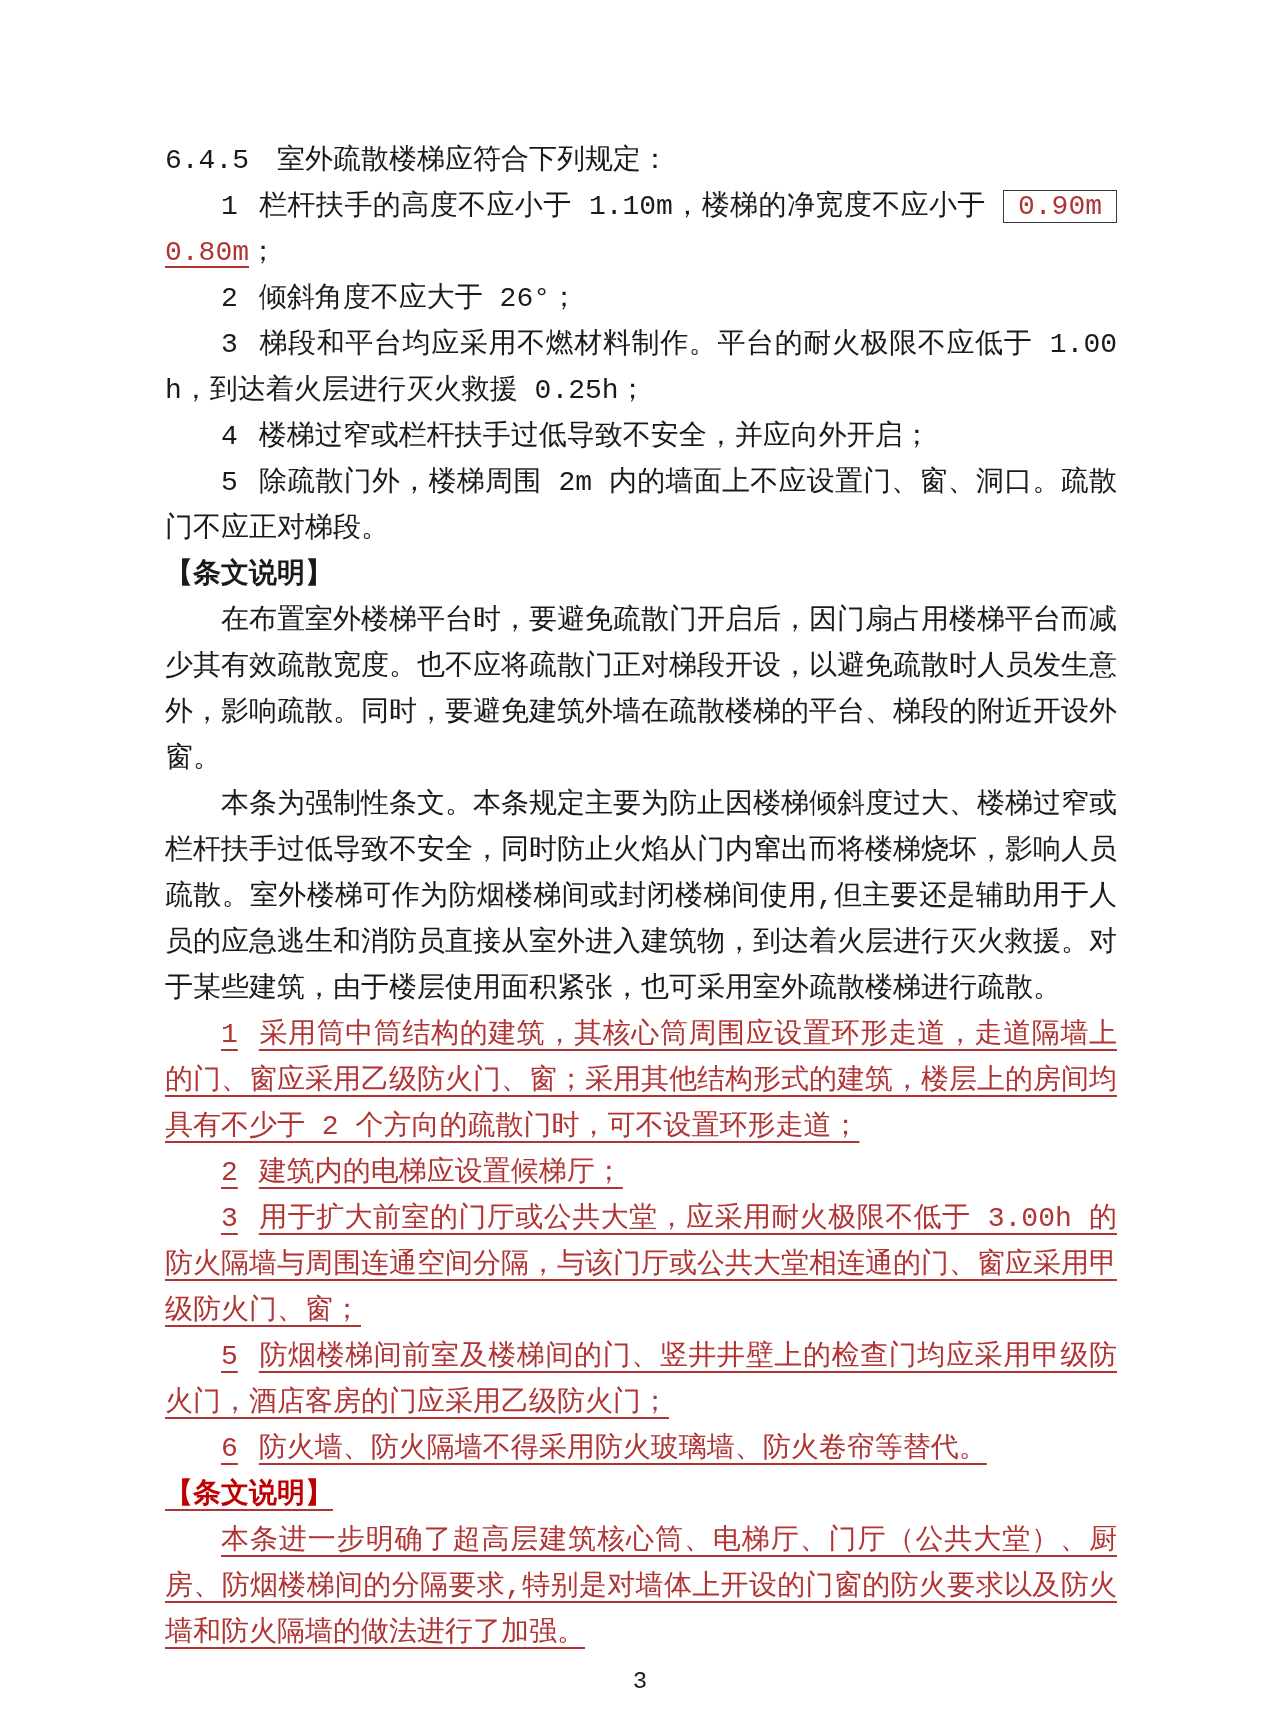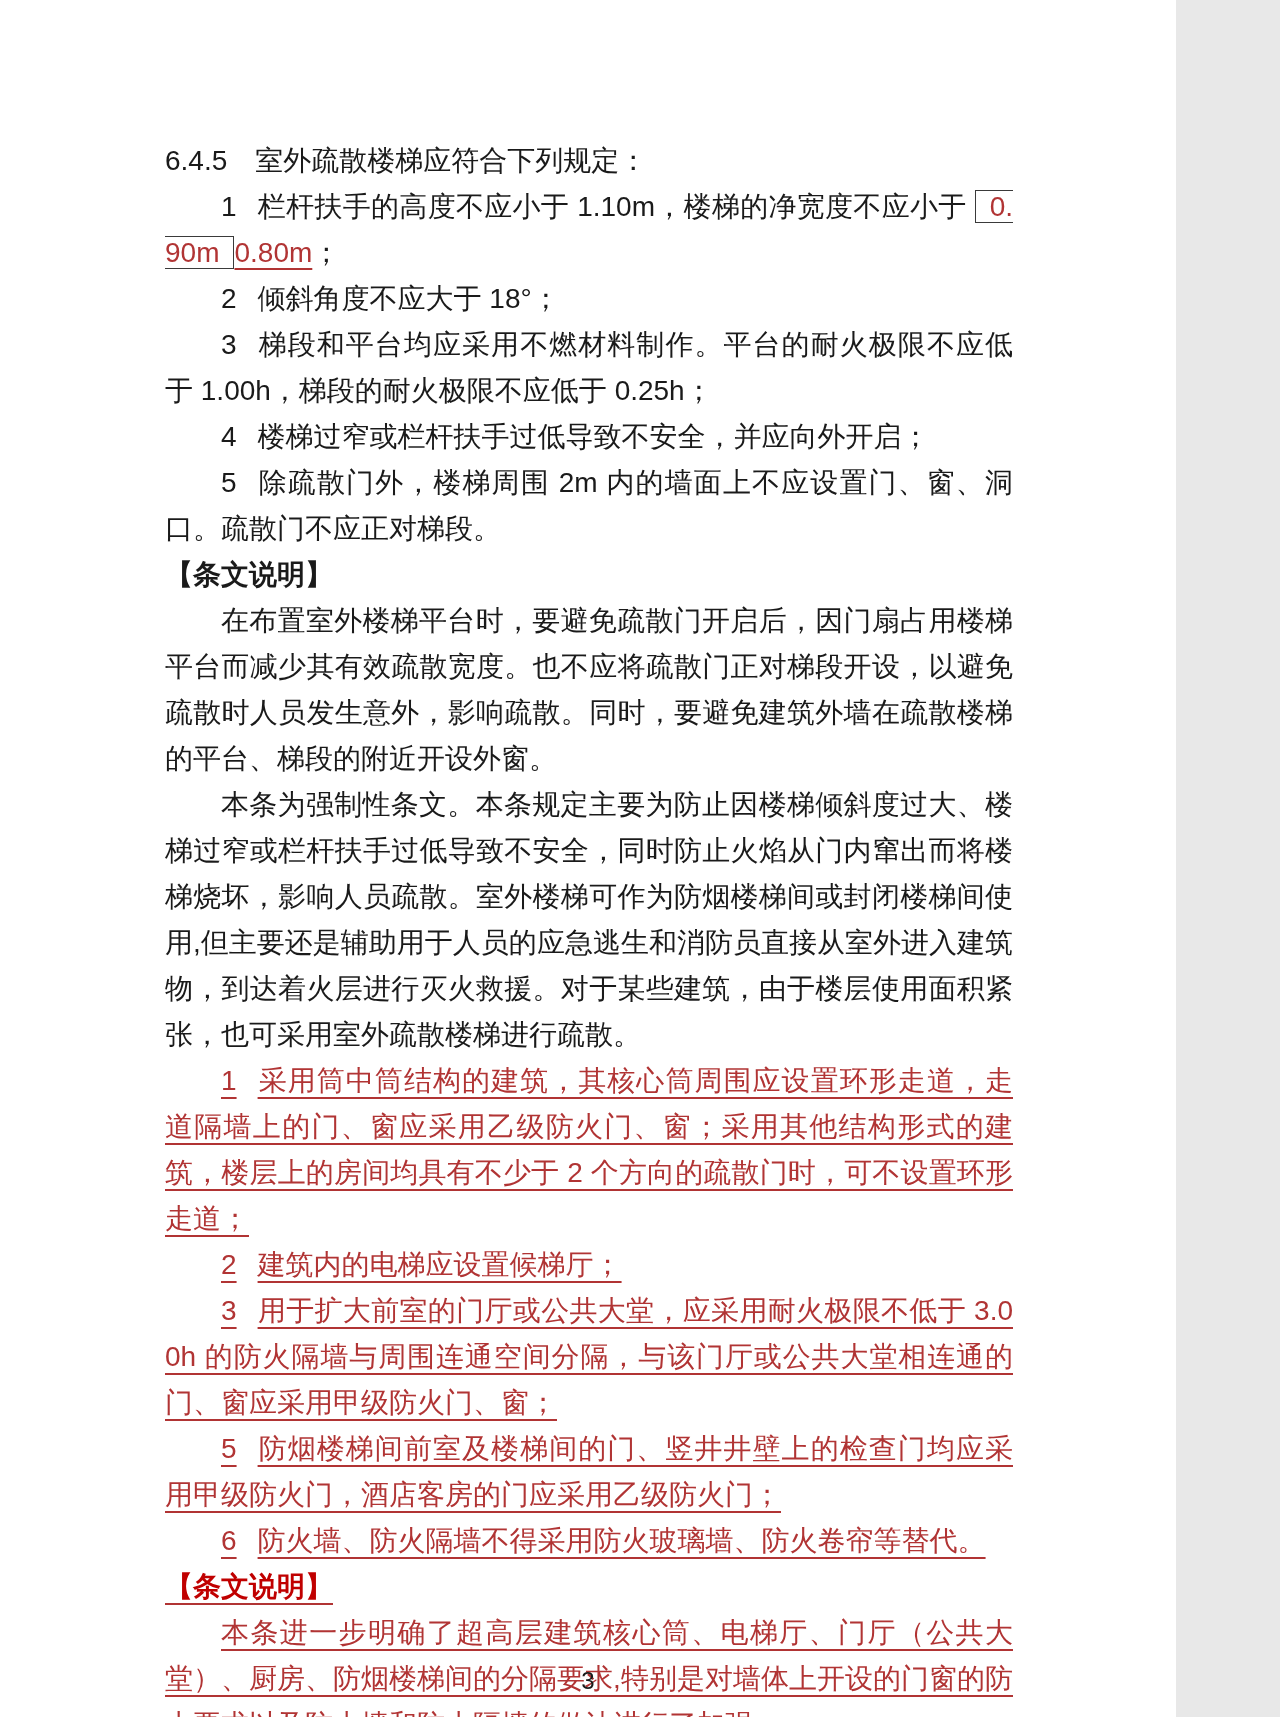--- a/index.html
+++ b/index.html
@@ -1,19 +1,19 @@
 <!DOCTYPE html>
 <html><head>
 <meta charset="utf-8">
 <style>
   html,body{margin:0;padding:0;background:#e8e8e8;}
   .page{
-    width:1176px;height:1717px;position:relative;background:#ffffff;
+    width:1280px;height:1717px;position:relative;background:#ffffff;
     box-sizing:border-box;padding:138px 163px 0 165px;
-    font-family:Liberation Sans, sans-serif;
+    font-family:Liberation Mono, monospace;
     color:#1a1a1a;overflow:hidden;
   }
   p{margin:0;font-size:28px;line-height:46px;text-align:justify;word-break:break-all;}
   .indent{text-indent:2em;}
   .num{margin-right:0.75em;}
   .hnum{margin-right:1em;}
   .red-ins{color:#b13434;text-decoration:underline;text-decoration-color:#b13434;text-decoration-thickness:1.5px;text-underline-offset:6px;}
   .boxed{color:#b13434;border:1.5px solid #3a3a3a;padding:0 14px;}
   .red-block p{
     color:#b13434;
@@ -29,23 +29,23 @@
 </style>
 </head>
 <body>
 
 <div class="page">
 
   <p><span class="hnum">6.4.5</span><span>室外疏散楼梯应符合下列规定：</span></p>
 
   <p class="indent"><span class="num">1</span><span>栏杆扶手的高度不应小于 1.10m，楼梯的净宽度不应小于</span> <span class="boxed">0.90m</span><span class="red-ins">0.80m</span><span>；</span></p>
 
-  <p class="indent"><span class="num">2</span><span>倾斜角度不应大于 18°；</span></p>
+  <p class="indent"><span class="num">2</span><span>倾斜角度不应大于 26°；</span></p>
 
-  <p class="indent"><span class="num">3</span><span>梯段和平台均应采用不燃材料制作。平台的耐火极限不应低于 1.00h，梯段的耐火极限不应低于 0.25h；</span></p>
+  <p class="indent"><span class="num">3</span><span>梯段和平台均应采用不燃材料制作。平台的耐火极限不应低于 1.00h，到达着火层进行灭火救援 0.25h；</span></p>
 
   <p class="indent"><span class="num">4</span><span>楼梯过窄或栏杆扶手过低导致不安全，并应向外开启；</span></p>
 
   <p class="indent"><span class="num">5</span><span>除疏散门外，楼梯周围 2m 内的墙面上不应设置门、窗、洞口。疏散门不应正对梯段。</span></p>
 
   <p class="exp-head">【条文说明】</p>
   <p class="indent">在布置室外楼梯平台时，要避免疏散门开启后，因门扇占用楼梯平台而减少其有效疏散宽度。也不应将疏散门正对梯段开设，以避免疏散时人员发生意外，影响疏散。同时，要避免建筑外墙在疏散楼梯的平台、梯段的附近开设外窗。</p>
   <p class="indent">本条为强制性条文。本条规定主要为防止因楼梯倾斜度过大、楼梯过窄或栏杆扶手过低导致不安全，同时防止火焰从门内窜出而将楼梯烧坏，影响人员疏散。室外楼梯可作为防烟楼梯间或封闭楼梯间使用,但主要还是辅助用于人员的应急逃生和消防员直接从室外进入建筑物，到达着火层进行灭火救援。对于某些建筑，由于楼层使用面积紧张，也可采用室外疏散楼梯进行疏散。</p>
 
   <div class="red-block">

